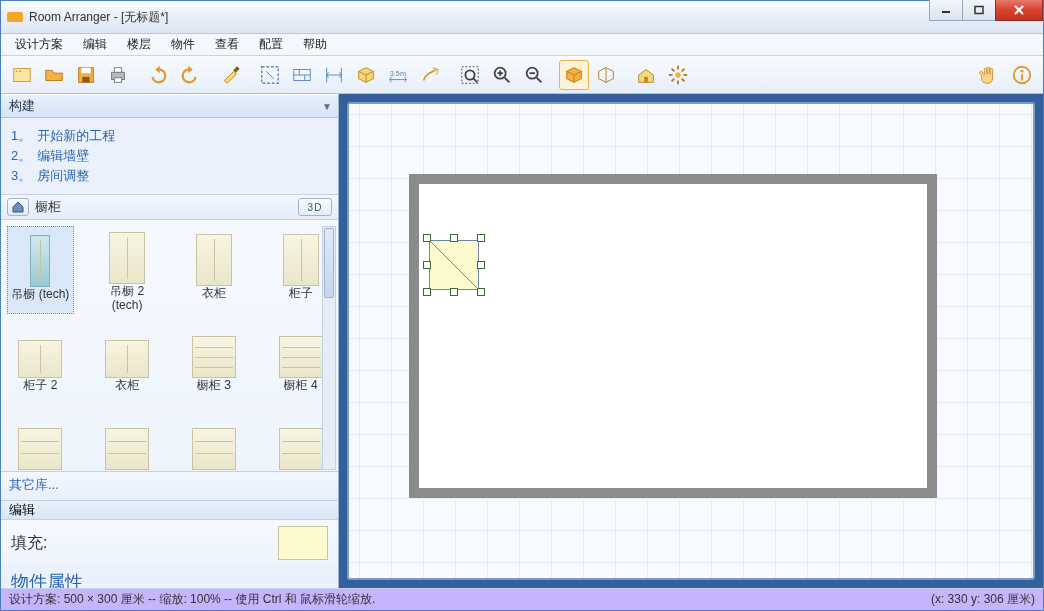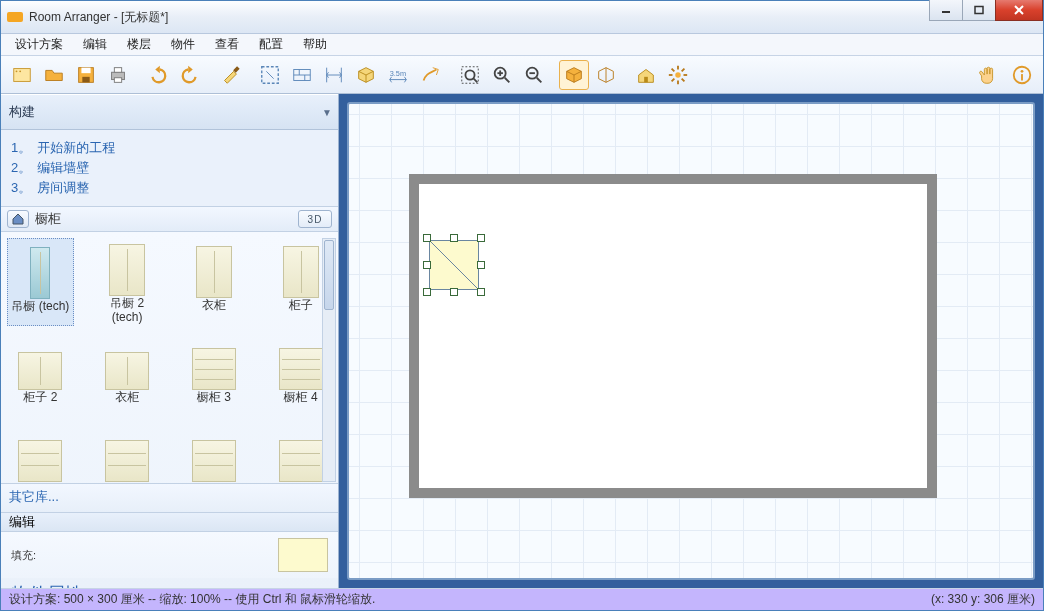--- a/index.html
+++ b/index.html
@@ -24,21 +24,21 @@
 .tbtn { width: 30px; height: 30px; display: flex; align-items: center; justify-content: center; border-radius: 3px; }
 .tbtn svg { width: 22px; height: 22px; }
 .tsep { width: 6px; height: 28px; }
 .tbtn.selected { background: #fff3d5; border: 1px solid #eab14d; }
 .toolbar-right { margin-left: auto; display: flex; gap: 4px; }
 
 
 .mainarea { flex: 1; display: flex; min-height: 0; }
 .sidebar { width: 338px; background: linear-gradient(#f5f9ff, #eaf1fa); border-right: 1px solid #9cb3d1; display: flex; flex-direction: column; }
 .panel { display: flex; flex-direction: column; }
-.panel-hdr { height: 36px; background: linear-gradient(#e8f0fb, #d6e3f3); border-bottom: 1px solid #b1c3da; border-top: 1px solid #fff; display: flex; align-items: center; padding: 0 8px; font-size: 13px; color: #2a3a52; position: relative; }
+.panel-hdr { height: 24px; background: linear-gradient(#e8f0fb, #d6e3f3); border-bottom: 1px solid #b1c3da; border-top: 1px solid #fff; display: flex; align-items: center; padding: 0 8px; font-size: 13px; color: #2a3a52; position: relative; }
 .panel-hdr .collapse { position: absolute; right: 6px; font-size: 10px; color: #5a6f8c; }
 
 .steps { padding: 8px 10px; background: #eaf1fb; color: #2b66b1; font-size: 13px; line-height: 20px;}
 .steps .row { display:flex; gap:6px;}
 .step-num{ min-width:16px; text-align:right;}
 .steps .step { cursor: pointer; }
 
 .cat-hdr { height: 26px; display: flex; align-items: center; padding: 0 6px; gap: 6px; border-top: 1px solid #c2d1e4; border-bottom: 1px solid #c2d1e4; background: linear-gradient(#f2f7ff, #e3ecf8); }
 .home-btn { width: 22px; height: 18px; background: linear-gradient(#f8fbff,#dfe9f6); border:1px solid #9fb4cf; border-radius:3px; display:flex; align-items:center; justify-content:center;}
 .home-btn svg{width:12px;height:12px;}
@@ -54,21 +54,21 @@
 .cabinet.blue { background: linear-gradient(#cfe9ef,#9bc9d4); border-color:#7fb1bf; width:20px;}
 .cabinet .door { position:absolute; left:50%; top:4px; bottom:4px; width:1px; background:#c8c4a0;}
 .cabinet.short{ height:38px; width:44px;}
 .cabinet.shelf{ height:42px; width:44px;}
 .cabinet .shelf-line{position:absolute;left:2px;right:2px;height:1px;background:#c8c4a0;}
 .scroll-track{position:absolute;right:2px;top:6px;bottom:30px;width:14px;background:#e6edf6;border:1px solid #c2d1e4;}
 .scroll-thumb{position:absolute;left:1px;right:1px;top:1px;height:70px;background:linear-gradient(#dfe9f6,#c6d6eb);border:1px solid #9fb4cf;border-radius:2px;}
 
 .other-lib{padding:4px 8px 6px;color:#2b66b1;font-size:13px;border-top:1px solid #c2d1e4;}
 .edit-row{height:20px;border-top:1px solid #c2d1e4;border-bottom:1px solid #c2d1e4;display:flex;align-items:center;padding:0 8px;background:linear-gradient(#e8f0fb,#dbe6f4);font-size:13px;}
-.fill-row{padding:6px 10px;display:flex;align-items:center;gap:12px;font-size:11px;color:#333;background:linear-gradient(#f5f9ff,#eef4fc);}
+.fill-row{padding:6px 10px;display:flex;align-items:center;gap:12px;font-size:16px;color:#333;background:linear-gradient(#f5f9ff,#eef4fc);}
 .swatch{margin-left:auto;width:50px;height:34px;background:#fdface;border:1px solid #c8c4a0;}
 .props{padding:4px 10px 8px;font-size:18px;color:#2b66b1;}
 
 
 .canvas-wrap { flex: 1; background: #335f9d; padding: 8px; display:flex; }
 .canvas-frame { flex:1; background: #f7fbff; border: 2px solid #7b9cc5; border-radius: 3px; position: relative; overflow:hidden;}
 .grid-bg { position:absolute; inset:0; background-image: linear-gradient(#e3ebf5 1px, transparent 1px), linear-gradient(90deg, #e3ebf5 1px, transparent 1px); background-size: 32px 32px; background-position: 10px 10px;}
 .room { position: absolute; left: 60px; top: 70px; width: 528px; height: 324px; border: 10px solid #8b8b8b; background: #fff; }
 .obj-sel { position: absolute; left: 74px; top: 130px; width: 62px; height: 62px; }
 .obj-rect { position:absolute; inset:6px; background:#fdface; border:1px solid #6a86a0; }

